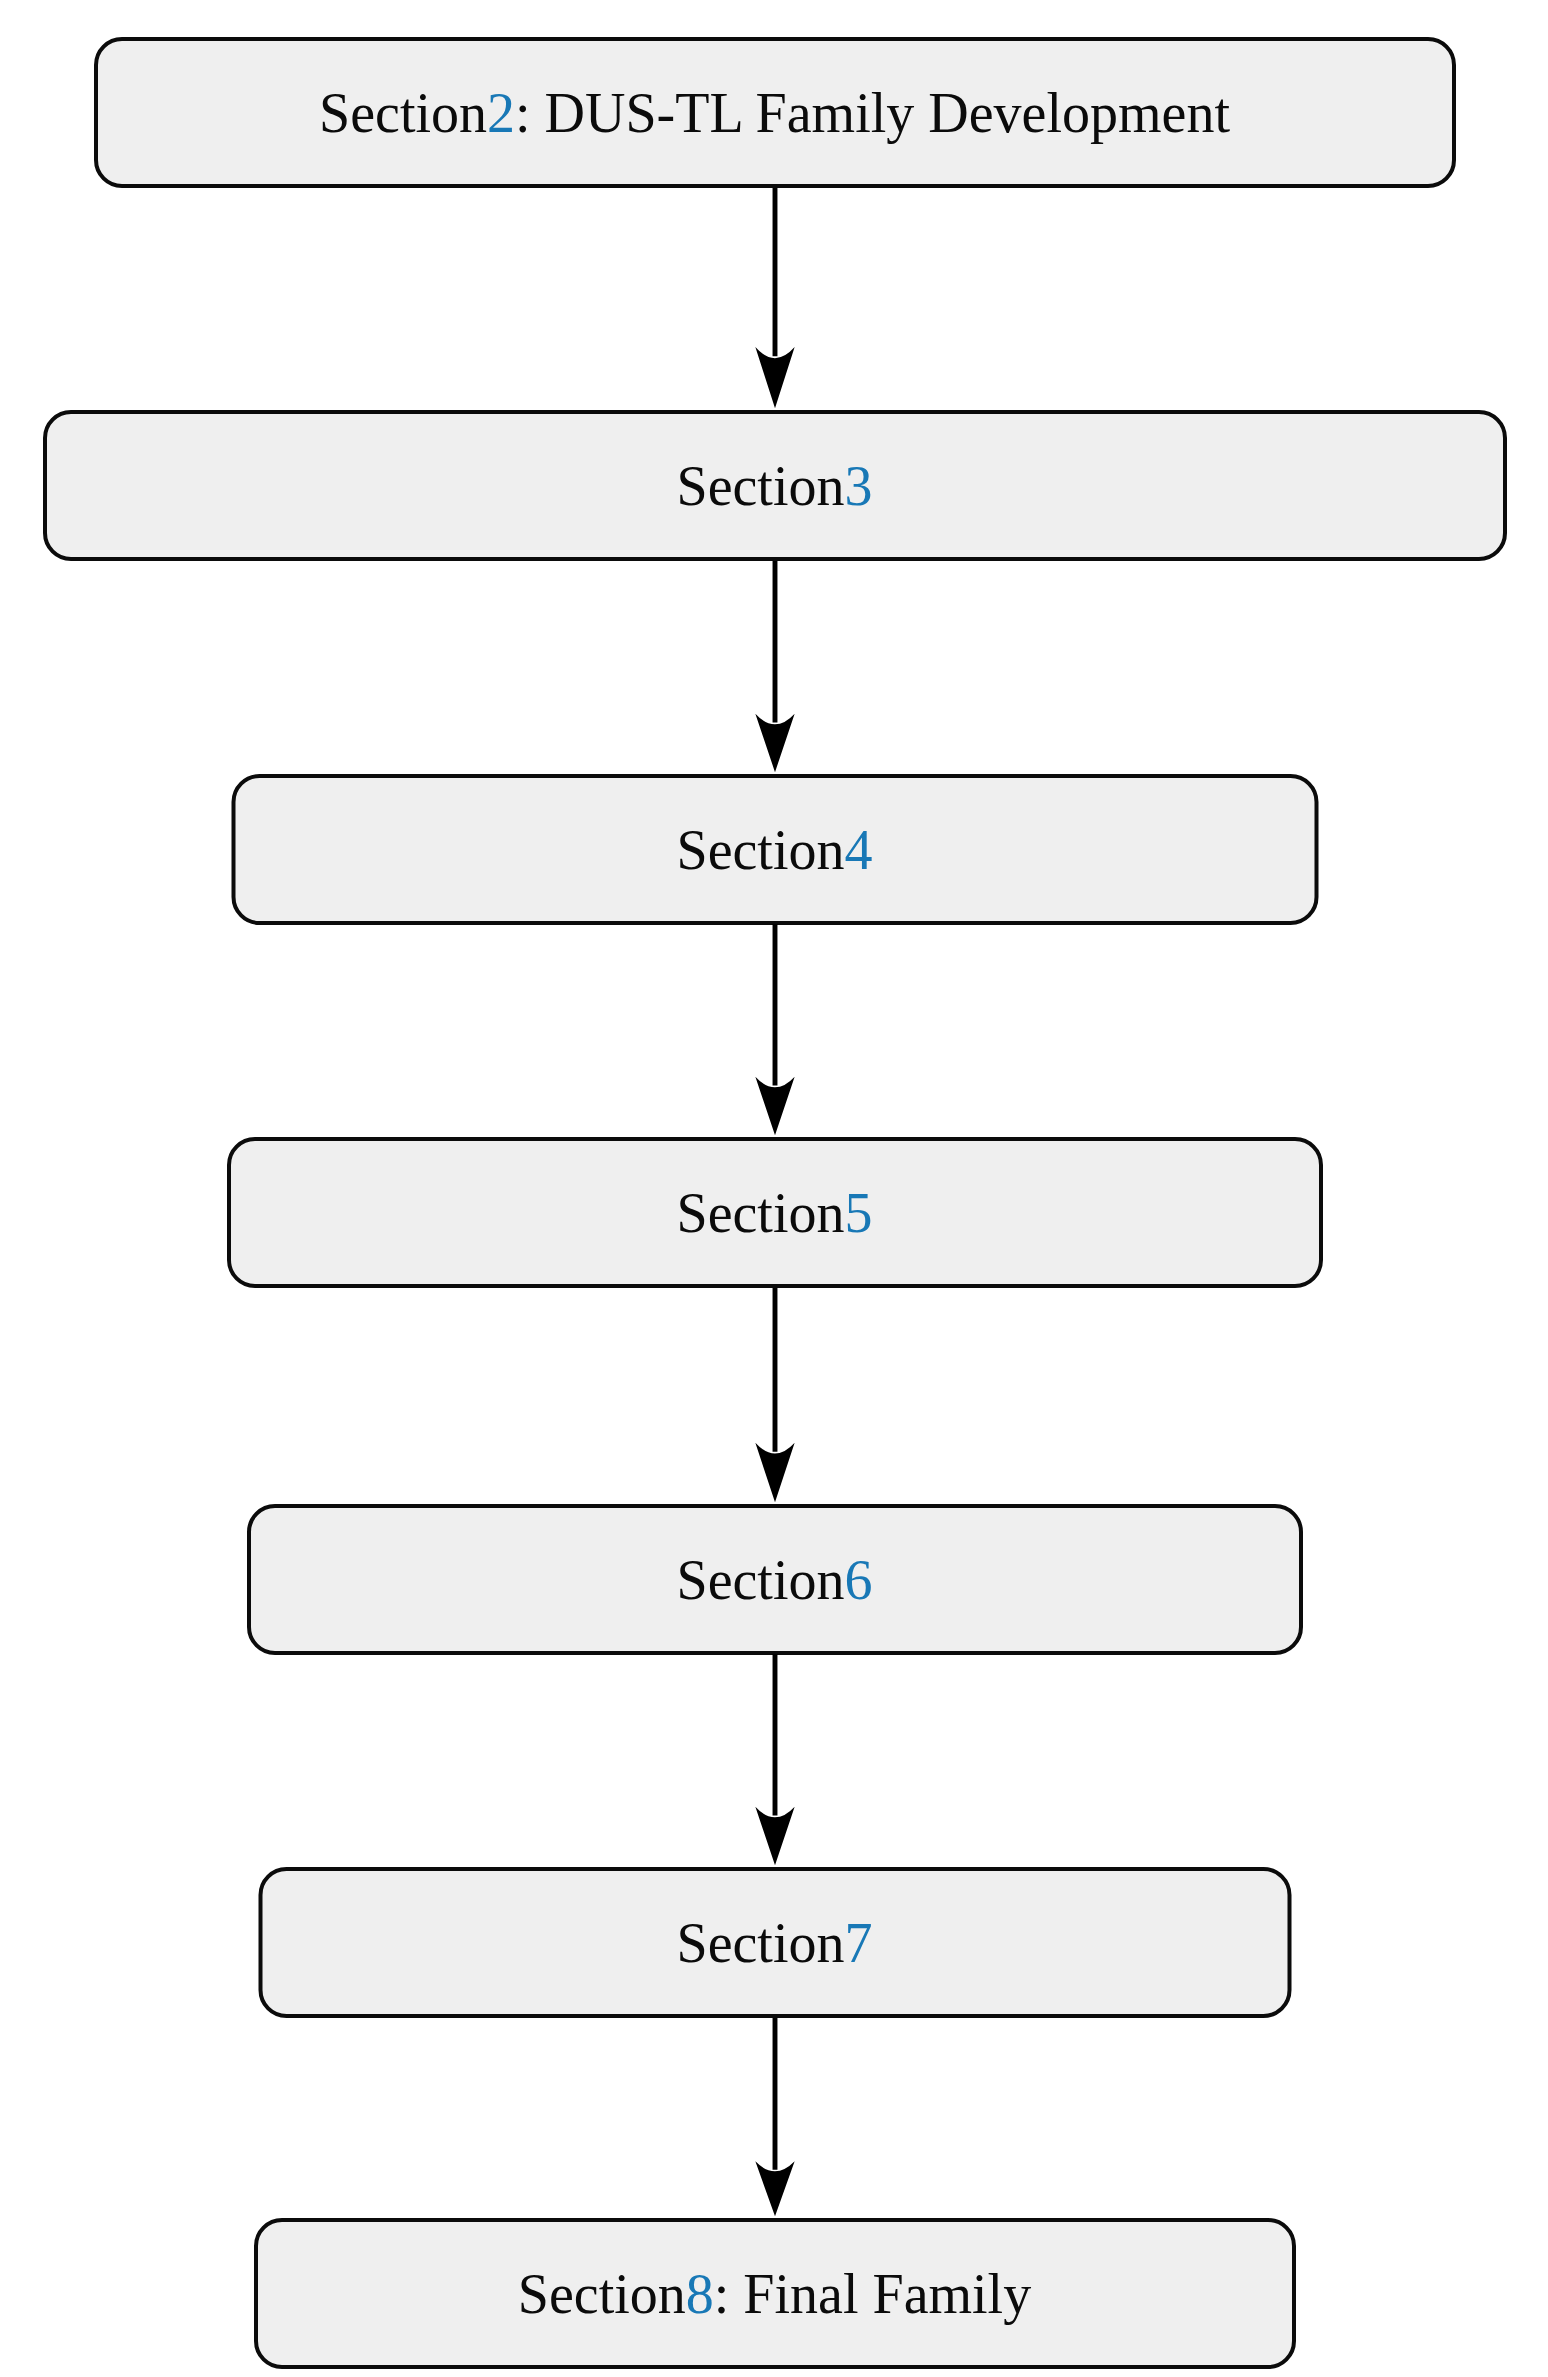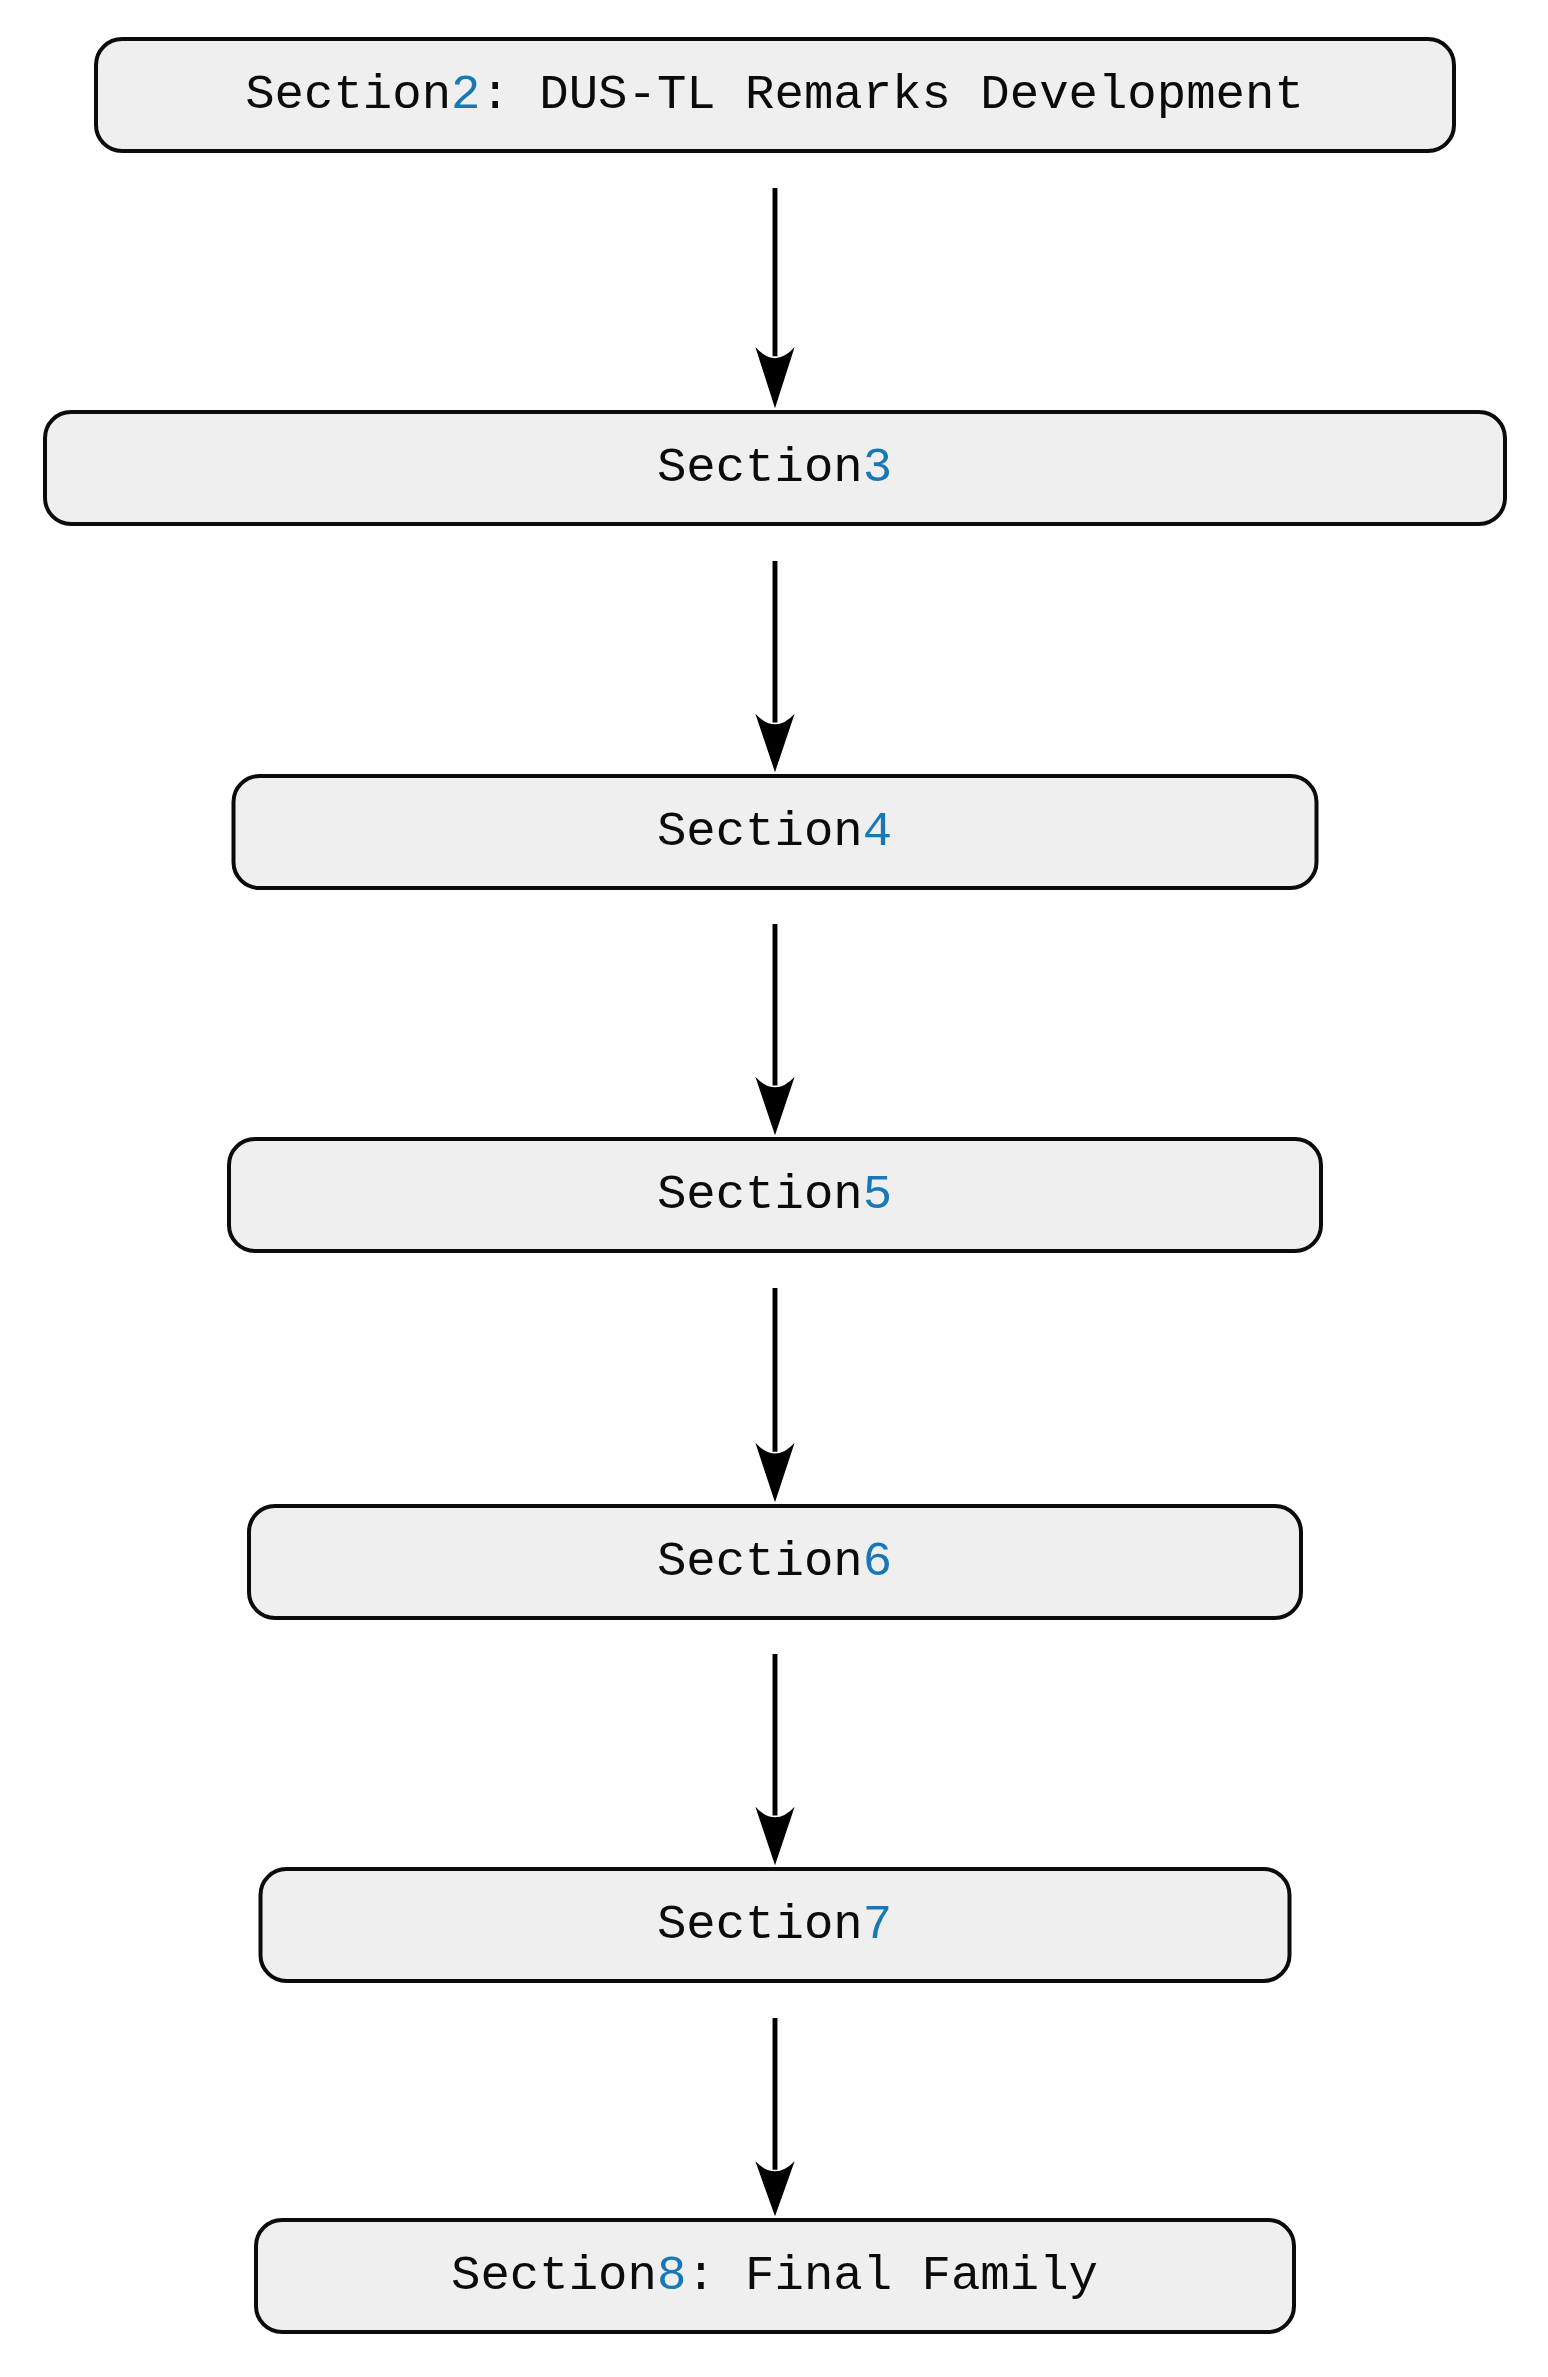--- a/index.html
+++ b/index.html
@@ -17,32 +17,31 @@
     overflow: hidden;
   }
   .canvas {
     position: absolute;
     inset: 0;
   }
   .flow-node {
     position: absolute;
     left: 50%;
     transform: translateX(-50%);
-    height: 116px;
+    height: 151px;
     background: var(--box-fill);
     border: 4.4px solid var(--box-border);
     border-radius: 28px;
     display: flex;
     align-items: center;
     justify-content: center;
-    font-size: 49px;
+    font-size: 56px;
     color: #0b0b0b;
     white-space: nowrap;
     padding: 0 35px;
-    font-family: Liberation Mono, monospace;
   }
   .flow-node .num {
     color: var(--accent);
   }
   .n1 { top: 37px;   min-width: 1362px; }
   .n2 { top: 410px;  min-width: 1464px; }
   .n3 { top: 774px;  min-width: 1087px; }
   .n4 { top: 1137px; min-width: 1096px; }
   .n5 { top: 1504px; min-width: 1056px; }
   .n6 { top: 1867px; min-width: 1033px; }
@@ -64,21 +63,21 @@
   .flow-arrow svg { width: 100%; height: 100%; display: block; }
 </style>
 </head>
 <body>
 
 <div class="canvas">
 
   <div class="flow-node n1">
     <span>Section </span>
       <span class="num">2</span>
-      <span>: DUS-TL Remarks Development</span>
+      <span>: DUS-TL Family Development</span>
   </div>
 
   <div class="flow-arrow a1">
     <svg viewBox="0 0 56 240" preserveAspectRatio="none">
       <line x1="28" y1="0" x2="28" y2="182" stroke="#000" stroke-width="5.5"></line>
       <path d="M28 238 L6 172 Q28 196 50 172 Z" fill="#000"></path>
     </svg>
   </div>
 
   <div class="flow-node n2">

